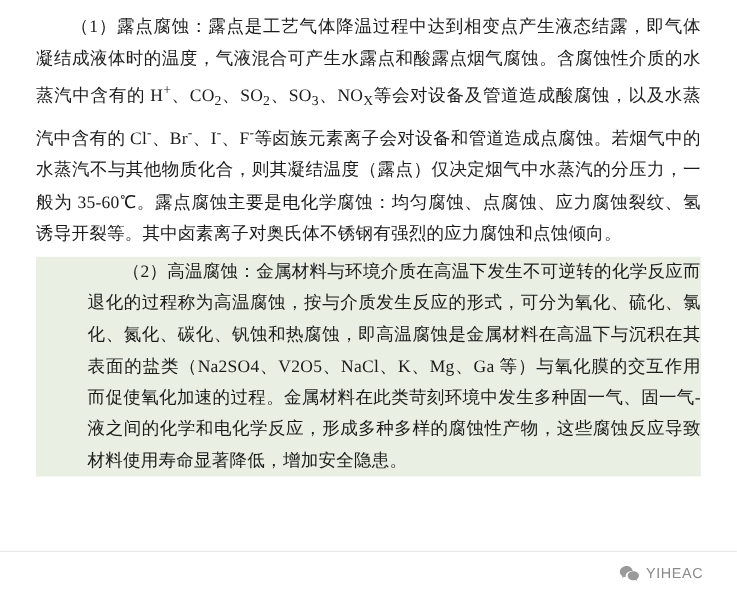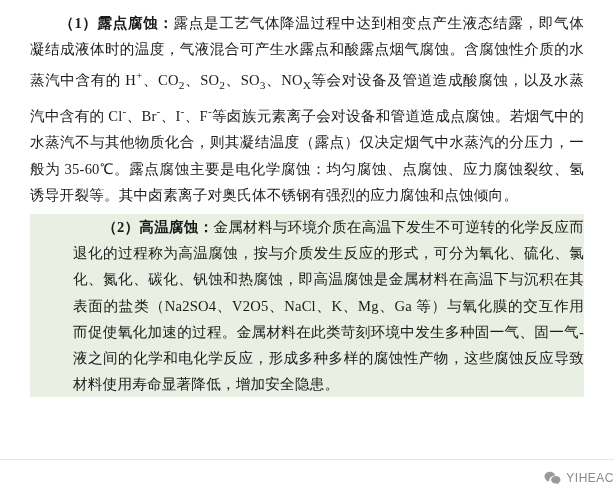--- a/index.html
+++ b/index.html
@@ -36,41 +36,41 @@
     text-align: justify;
     text-justify: inter-ideograph;
     letter-spacing: 0.2px;
     text-indent: 2em;
   }
   .para.highlight {
     background: #e9efe2;
     padding-left: 43px;
   }
   .bold {
-    font-weight: bold;
+    font-weight: normal;
   }
   .sub {
     font-size: 0.78em;
     vertical-align: sub;
   }
   .sup {
     font-size: 0.78em;
     vertical-align: super;
   }
   .footer {
     position: absolute;
     left: 0;
     bottom: 0;
     width: 614px;
     height: 36px;
     background: #ffffff;
     display: flex;
     align-items: center;
     justify-content: flex-end;
-    padding-right: 0;
+    padding-right: 28px;
     box-sizing: border-box;
   }
   .footer-inner {
     display: flex;
     align-items: center;
     gap: 5px;
   }
   .wechat-icon {
     width: 17px;
     height: 14px;

